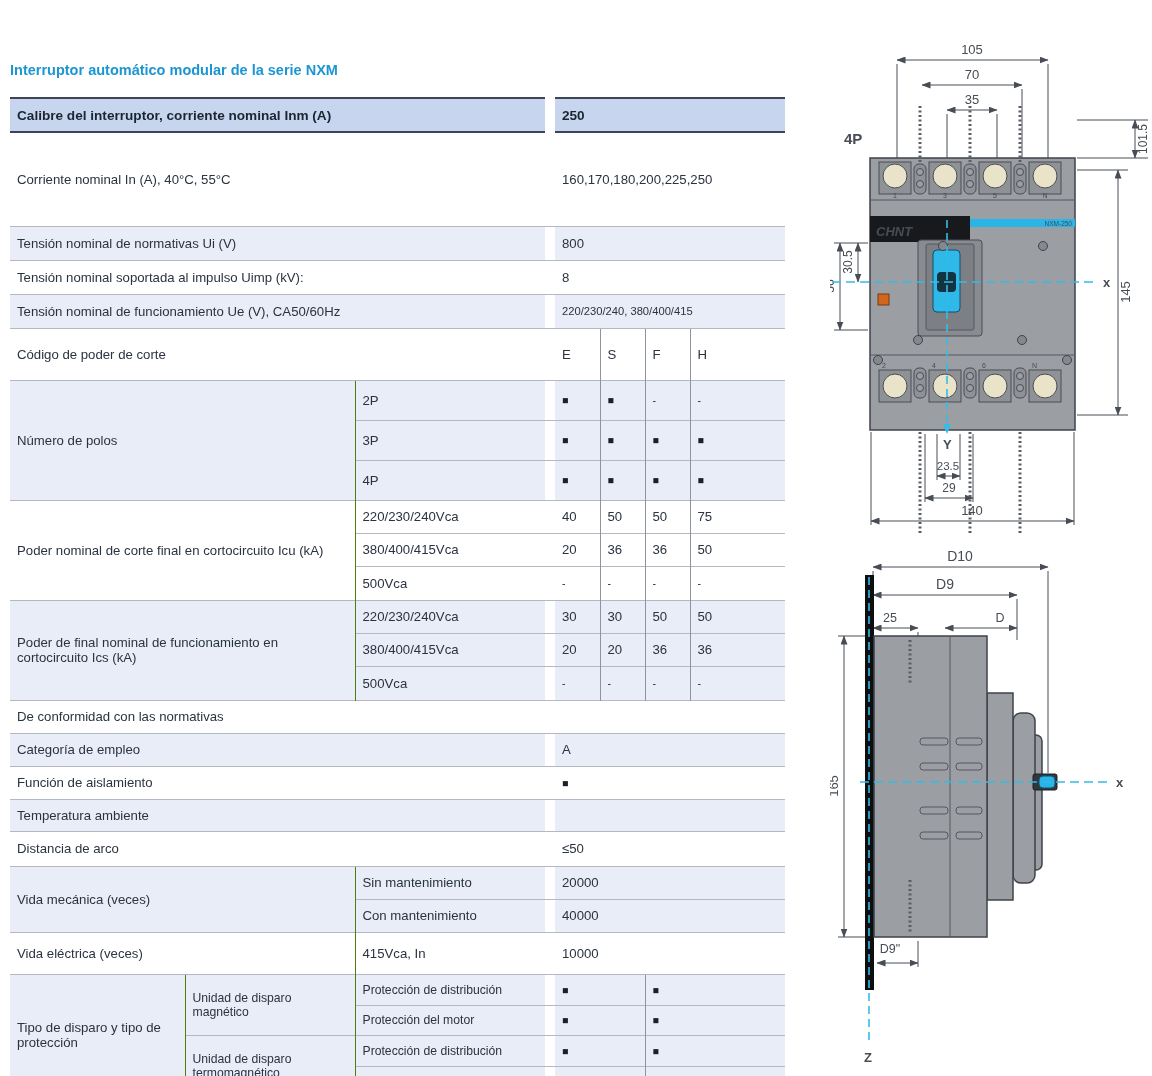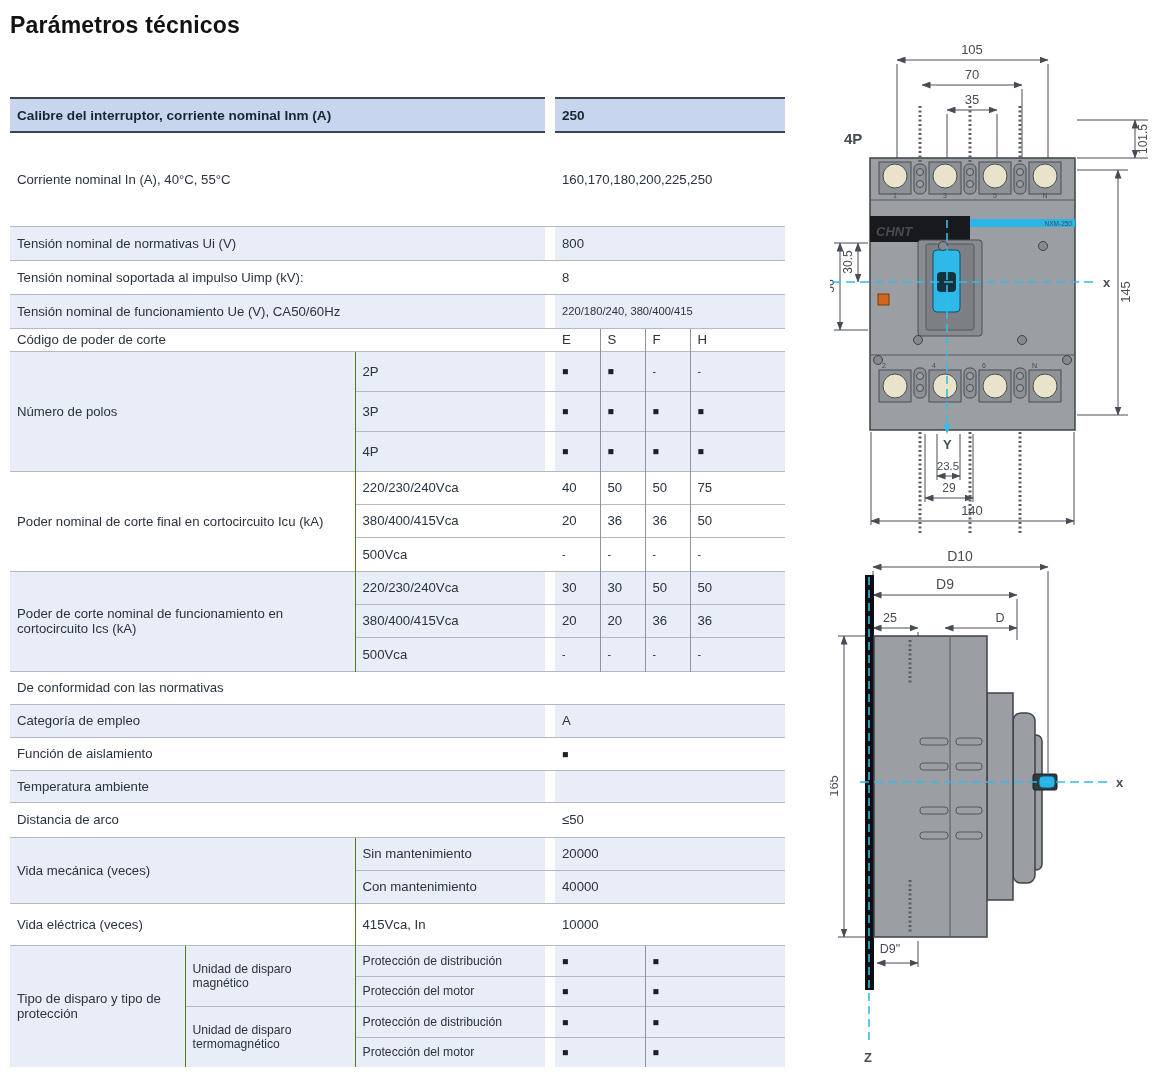--- a/index.html
+++ b/index.html
@@ -22,21 +22,21 @@
   td.mk{font-size:10.5px;color:#1c2026;}
   td.small-lab{font-size:12.2px;}
   svg text{font-family:"Liberation Sans",sans-serif;fill:#474c55;}
   .dwg{position:absolute;}
 </style>
 </head>
 <body>
 
 <div class="canvas">
 
-  <div class="title">Parámetros técnicos</div>
+  <div class="subtitle">Interruptor automático modular de la serie NXM</div>
 
   <table class="params">
     <colgroup>
         <col style="width:175px">
         <col style="width:170px">
         <col style="width:190px">
         <col style="width:10px">
         <col style="width:45px">
         <col style="width:45px">
         <col style="width:45px">
@@ -64,24 +64,24 @@
 
     <tr style="height:34px">
       <td colspan="3">Tensión nominal soportada al impulso Uimp (kV):</td>
       <td class="gap"></td>
       <td colspan="4">8</td>
     </tr>
 
     <tr class="sh" style="height:34px">
       <td colspan="3">Tensión nominal de funcionamiento Ue (V), CA50/60Hz</td>
       <td class="gap"></td>
-      <td colspan="4" class="sm">220/180/240, 380/400/415</td>
-    </tr>
-
-    <tr style="height:23px">
+      <td colspan="4" class="sm">220/230/240, 380/400/415</td>
+    </tr>
+
+    <tr style="height:52px">
       <td colspan="3">Código de poder de corte</td>
       <td class="gap"></td>
       <td>E</td>
       <td class="vd">S</td>
       <td class="vd">F</td>
       <td class="vd">H</td>
     </tr>
 
     <tr class="sh" style="height:40px">
       <td colspan="2" rowspan="3">Número de polos</td>
@@ -129,21 +129,21 @@
     <tr style="height:34px">
       <td class="sub">500Vca</td>
       <td class="gap"></td>
       <td class="mk">-</td>
       <td class="vd mk">-</td>
       <td class="vd mk">-</td>
       <td class="vd mk">-</td>
     </tr>
 
     <tr class="sh" style="height:33px">
-      <td colspan="2" rowspan="3">Poder de corte nominal de funcionamiento en cortocircuito Ics (kA)</td>
+      <td colspan="2" rowspan="3">Poder de final nominal de funcionamiento en cortocircuito Ics (kA)</td>
       <td class="sub">220/230/240Vca</td>
       <td class="gap"></td>
       <td>30</td>
       <td class="vd">30</td>
       <td class="vd">50</td>
       <td class="vd">50</td>
     </tr>
     <tr class="sh" style="height:33px">
       <td class="sub">380/400/415Vca</td>
       <td class="gap"></td>

